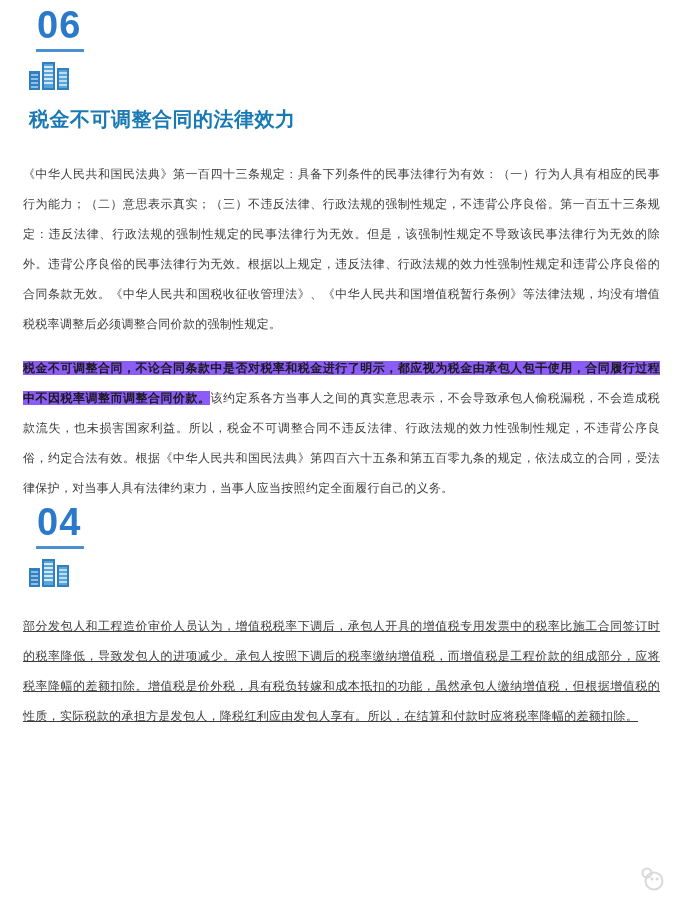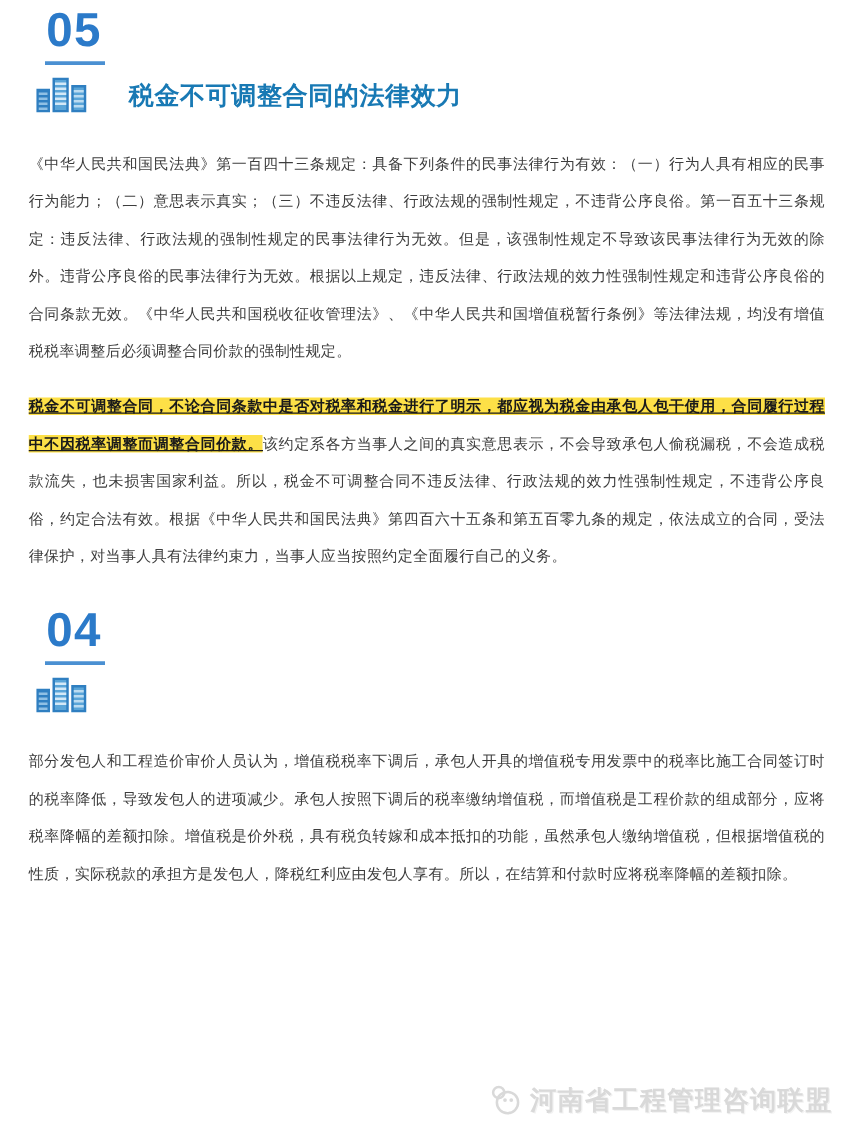--- a/index.html
+++ b/index.html
@@ -21,49 +21,48 @@
     font-size: 38px;
     font-weight: 700;
     line-height: 1;
     color: #2b7ac9;
     padding: 0 3px 5px 1px;
     border-bottom: 3px solid #4a90d2;
     letter-spacing: 1px;
   }
   .sec-head-row {
     display: flex;
-    align-items: center;
-    gap: 32px;
+    gap: 16px;
     margin-top: 10px;
     margin-left: 6px;
+    flex-direction: column;
   }
   .sec-head-row .icon-wrap { flex: 0 0 auto; display: flex; }
   .sec-heading {
     font-size: 20px;
     font-weight: 700;
     color: #1879b4;
     letter-spacing: 0.5px;
   }
   p.body-text {
     margin: 26px 0 0 0;
     font-size: 12px;
     line-height: 30px;
     color: #3d3d3d;
     text-align: justify;
     letter-spacing: 0.3px;
   }
   p.body-text.follow { margin-top: 14px; }
   .hl {
-    background: #fde047;
+    background: #8b5cf6;
     font-weight: 700;
     color: #1a1a1a;
-    text-decoration: underline;
   }
-  .section + .section { margin-top: 26px; }
-  .section.second p.body-text { margin-top: 24px; }
+  .section + .section { }
+  .section.second p.body-text { margin-top: 24px; text-decoration: underline; }
   .section.second p.body-text.follow { margin-top: 12px; }
   
   .watermark {
     position: absolute;
     top: 866px;
     right: 16px;
     display: flex;
     align-items: center;
     gap: 6px;
     color: #d9d9d9;
@@ -74,21 +73,21 @@
     white-space: nowrap;
     pointer-events: none;
   }
 </style>
 </head>
 <body>
 
 <div class="content">
 
   <div class="section">
-    <span class="section-number">05</span>
+    <span class="section-number">06</span>
     <div class="sec-head-row">
       <span class="icon-wrap">
         <svg width="42" height="28" viewBox="0 0 42 28" aria-hidden="true">
           <rect x="0" y="9" width="11" height="19" fill="#2f7fc1"></rect>
           <rect x="2" y="12" width="7" height="2" fill="#8fc0e4"></rect>
           <rect x="2" y="16" width="7" height="2" fill="#8fc0e4"></rect>
           <rect x="2" y="20" width="7" height="2" fill="#8fc0e4"></rect>
           <rect x="2" y="24" width="7" height="2" fill="#8fc0e4"></rect>
           <rect x="13" y="0" width="13" height="28" fill="#2f7fc1"></rect>
           <rect x="15" y="2" width="9" height="24" fill="#5aa5d8"></rect>
@@ -145,14 +144,13 @@
 
 <div class="watermark">
   <span style="display:flex;">
     <svg width="26" height="26" viewBox="0 0 26 26" aria-hidden="true">
       <circle cx="14" cy="15" r="8.5" fill="none" stroke="#d9d9d9" stroke-width="2"></circle>
       <circle cx="7" cy="7" r="4.5" fill="none" stroke="#d9d9d9" stroke-width="2"></circle>
       <circle cx="12" cy="13" r="1.5" fill="#d9d9d9"></circle>
       <circle cx="17" cy="13" r="1.5" fill="#d9d9d9"></circle>
     </svg>
   </span>
-  <span>河南省工程管理咨询联盟</span>
 </div>
 
 </body></html>

